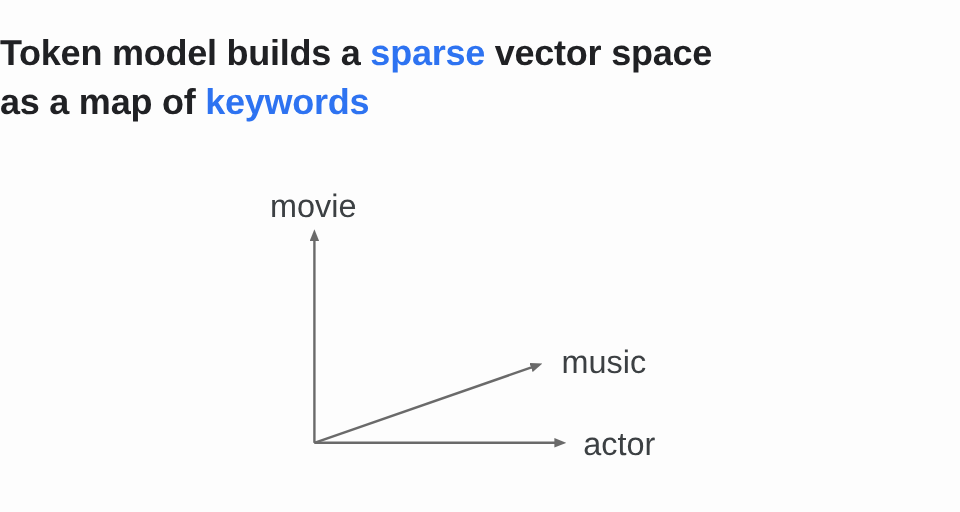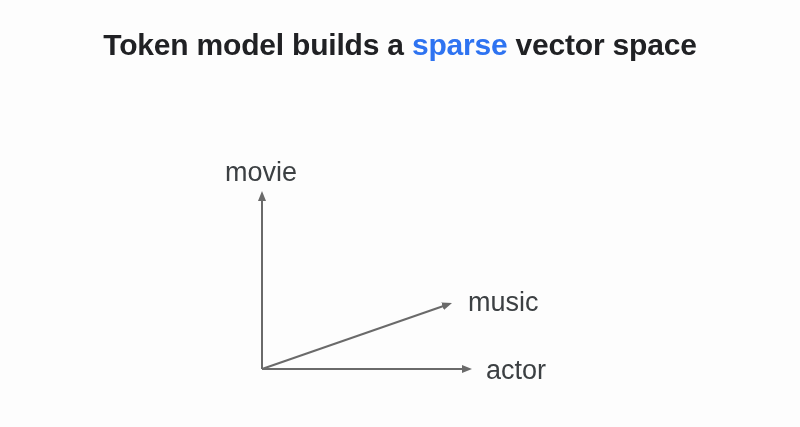--- a/index.html
+++ b/index.html
@@ -13,21 +13,20 @@
     background: var(--bg, #fdfdfd);
     overflow: hidden;
     font-family: "Liberation Sans", sans-serif;
   }
   .title {
     position: absolute;
     top: 24px;
     left: 0;
     width: 100%;
     margin: 0;
-    text-align: center;
     font-size: 30px;
     line-height: 41px;
     font-weight: 700;
     letter-spacing: -0.2px;
     color: var(--title-color, #202124);
   }
   .title .line {
     display: block;
     white-space: pre;
   }
@@ -53,20 +52,21 @@
     fill: var(--label-color, #3c4043);
   }
 </style>
 </head>
 <body>
 
 <div class="canvas">
 
   <h1 class="title">
     <span class="line"><span>Token model builds a </span><span class="hl">sparse</span><span> vector space</span></span>
+    <span class="line"><span>as a map of </span><span class="hl">keywords</span></span>
   </h1>
 
   <svg id="diagram" class="diagram-svg" width="800" height="427" viewBox="0 0 800 427">
     <defs>
       <marker id="arrowhead" viewBox="0 0 10 8" refX="1" refY="4" markerWidth="10" markerHeight="8" markerUnits="userSpaceOnUse" orient="auto">
         <path class="arrowhead" d="M0,0 L10,4 L0,8 Z"></path>
       </marker>
     </defs>
 
   <line x1="262" y1="369" x2="262" y2="200" marker-end="url(#arrowhead)"></line>

